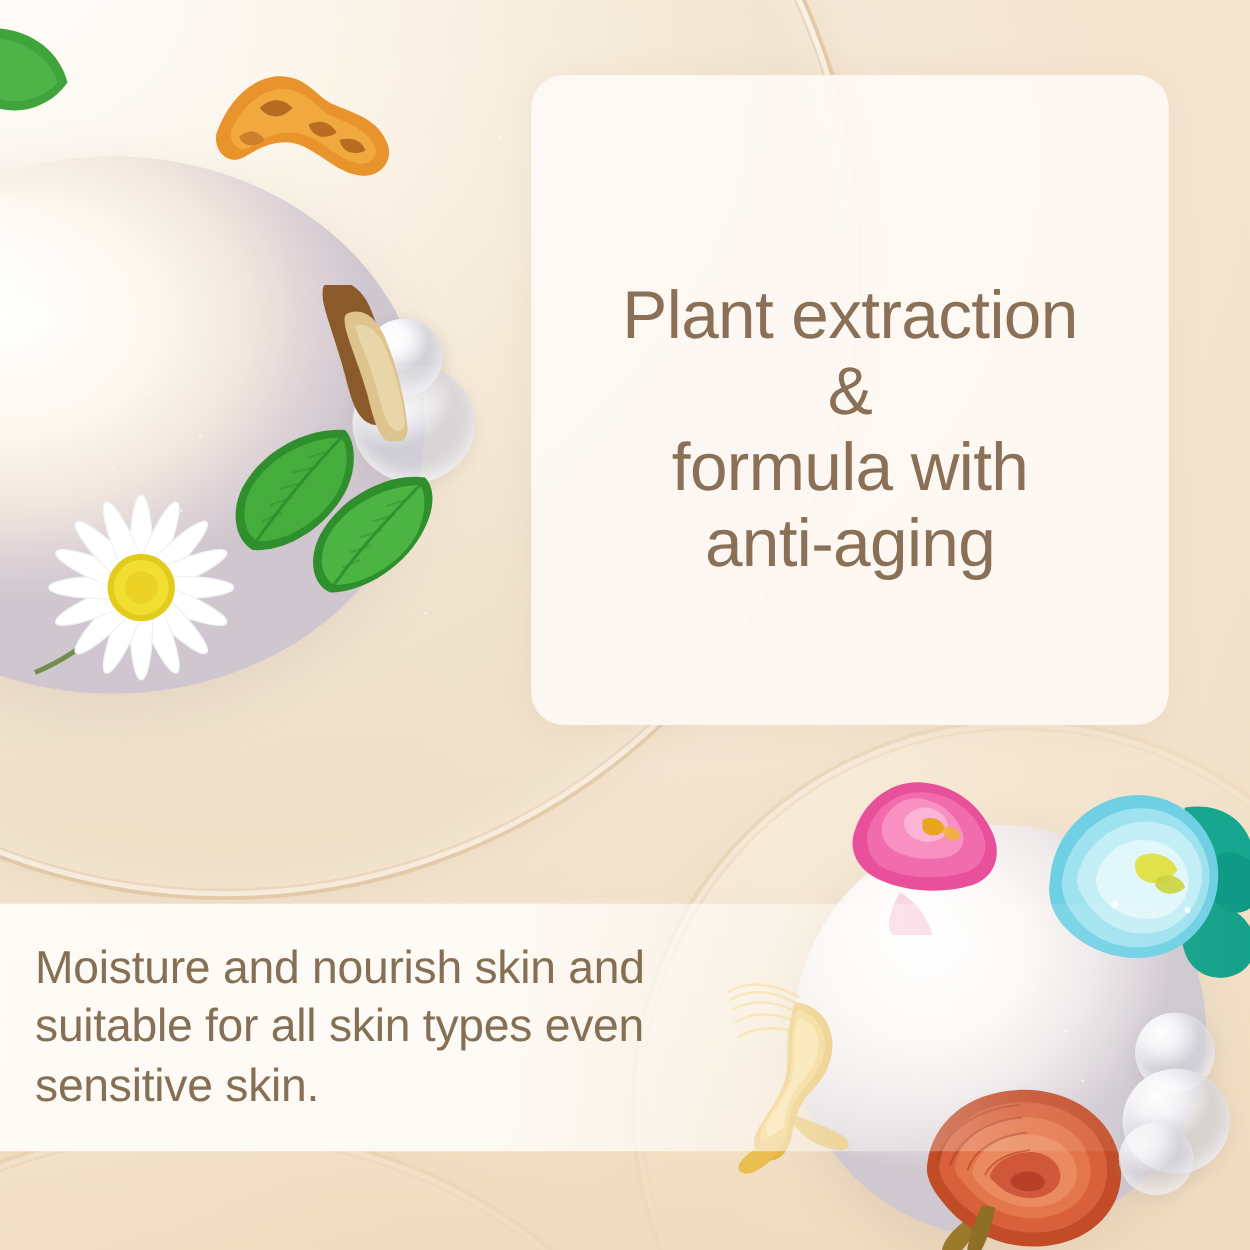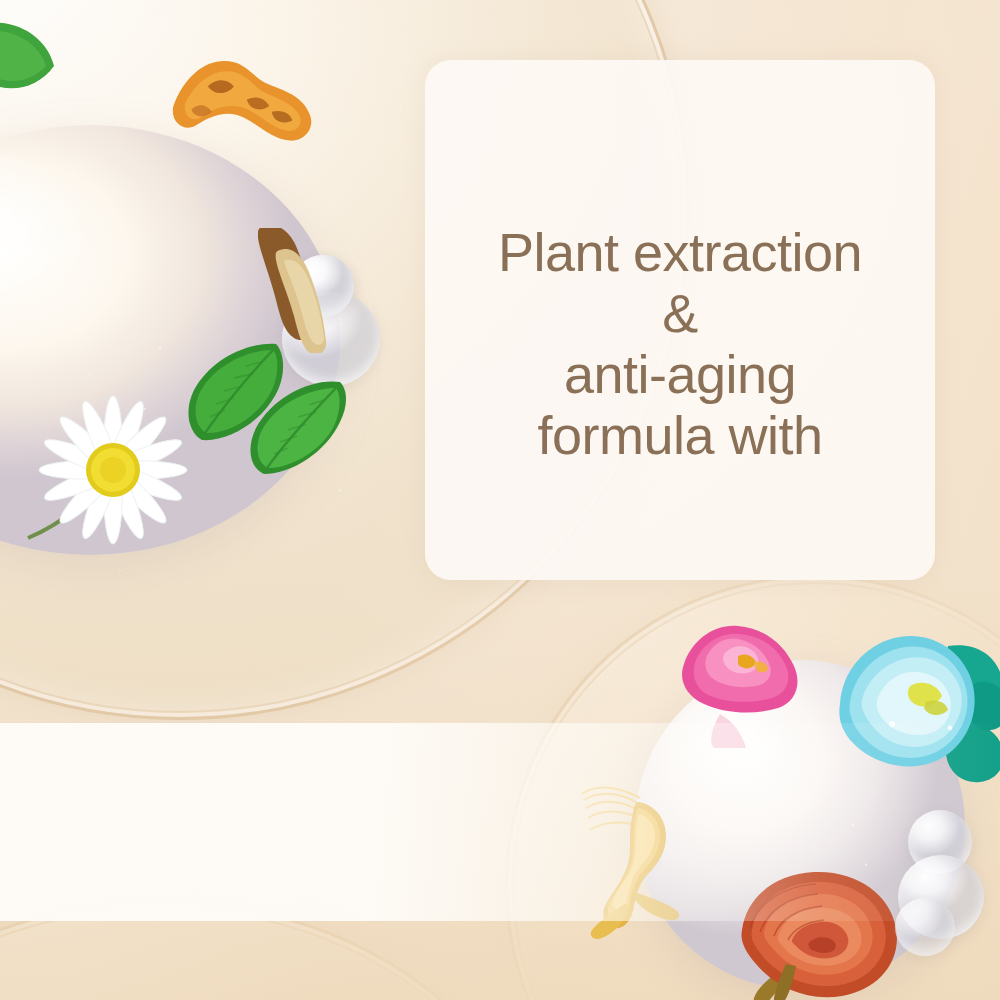--- a/index.html
+++ b/index.html
@@ -285,22 +285,22 @@
         <circle r="22" fill="#f2dd33"></circle>
         <circle r="13" fill="#e8d021" opacity=".8"></circle>
       </g>
     </svg>
   </div>
 
   <div id="headline-card">
     <div id="headline-text">
       <span class="ln">Plant extraction</span>
       <span class="ln">&amp;</span>
+      <span class="ln">formula with</span>
       <span class="ln">anti-aging</span>
-      <span class="ln">formula with</span>
     </div>
   </div>
 
   <div class="botanical" id="peony-pink">
     <svg viewBox="0 0 150 130" width="150" height="130">
       <path d="M52 96 C44 110 40 124 46 130 L78 130 C74 116 66 104 52 96 Z" fill="#f7c9da" opacity=".8"></path>
       <path d="M16 46 C24 22 46 6 70 8 C96 10 116 26 126 48 C134 66 128 84 110 90
                C88 97 58 96 36 86 C18 78 10 62 16 46 Z" fill="#e8509c"></path>
       <path d="M28 42 C36 24 54 14 72 16 C94 18 110 30 118 48 C124 62 118 76 104 80
                C84 86 58 85 40 77 C26 70 23 54 28 42 Z" fill="#f06cac"></path>
@@ -393,14 +393,19 @@
       <path d="M56 106 C50 118 46 130 44 140 C43 148 50 150 54 144
                C60 134 64 120 66 108 Z" fill="#8d6f25"></path>
     </svg>
   </div>
 
   <div class="droplet" id="droplet-c"></div>
   <div class="droplet" id="droplet-d"></div>
   <div class="droplet" id="droplet-e"></div>
 
   <div id="caption-band"></div>
+  <div id="caption-text">
+    <span class="ln">Moisture and nourish skin and</span>
+    <span class="ln">suitable for all skin types even</span>
+    <span class="ln">sensitive skin.</span>
+  </div>
 
 </div>
 
 </body></html>

